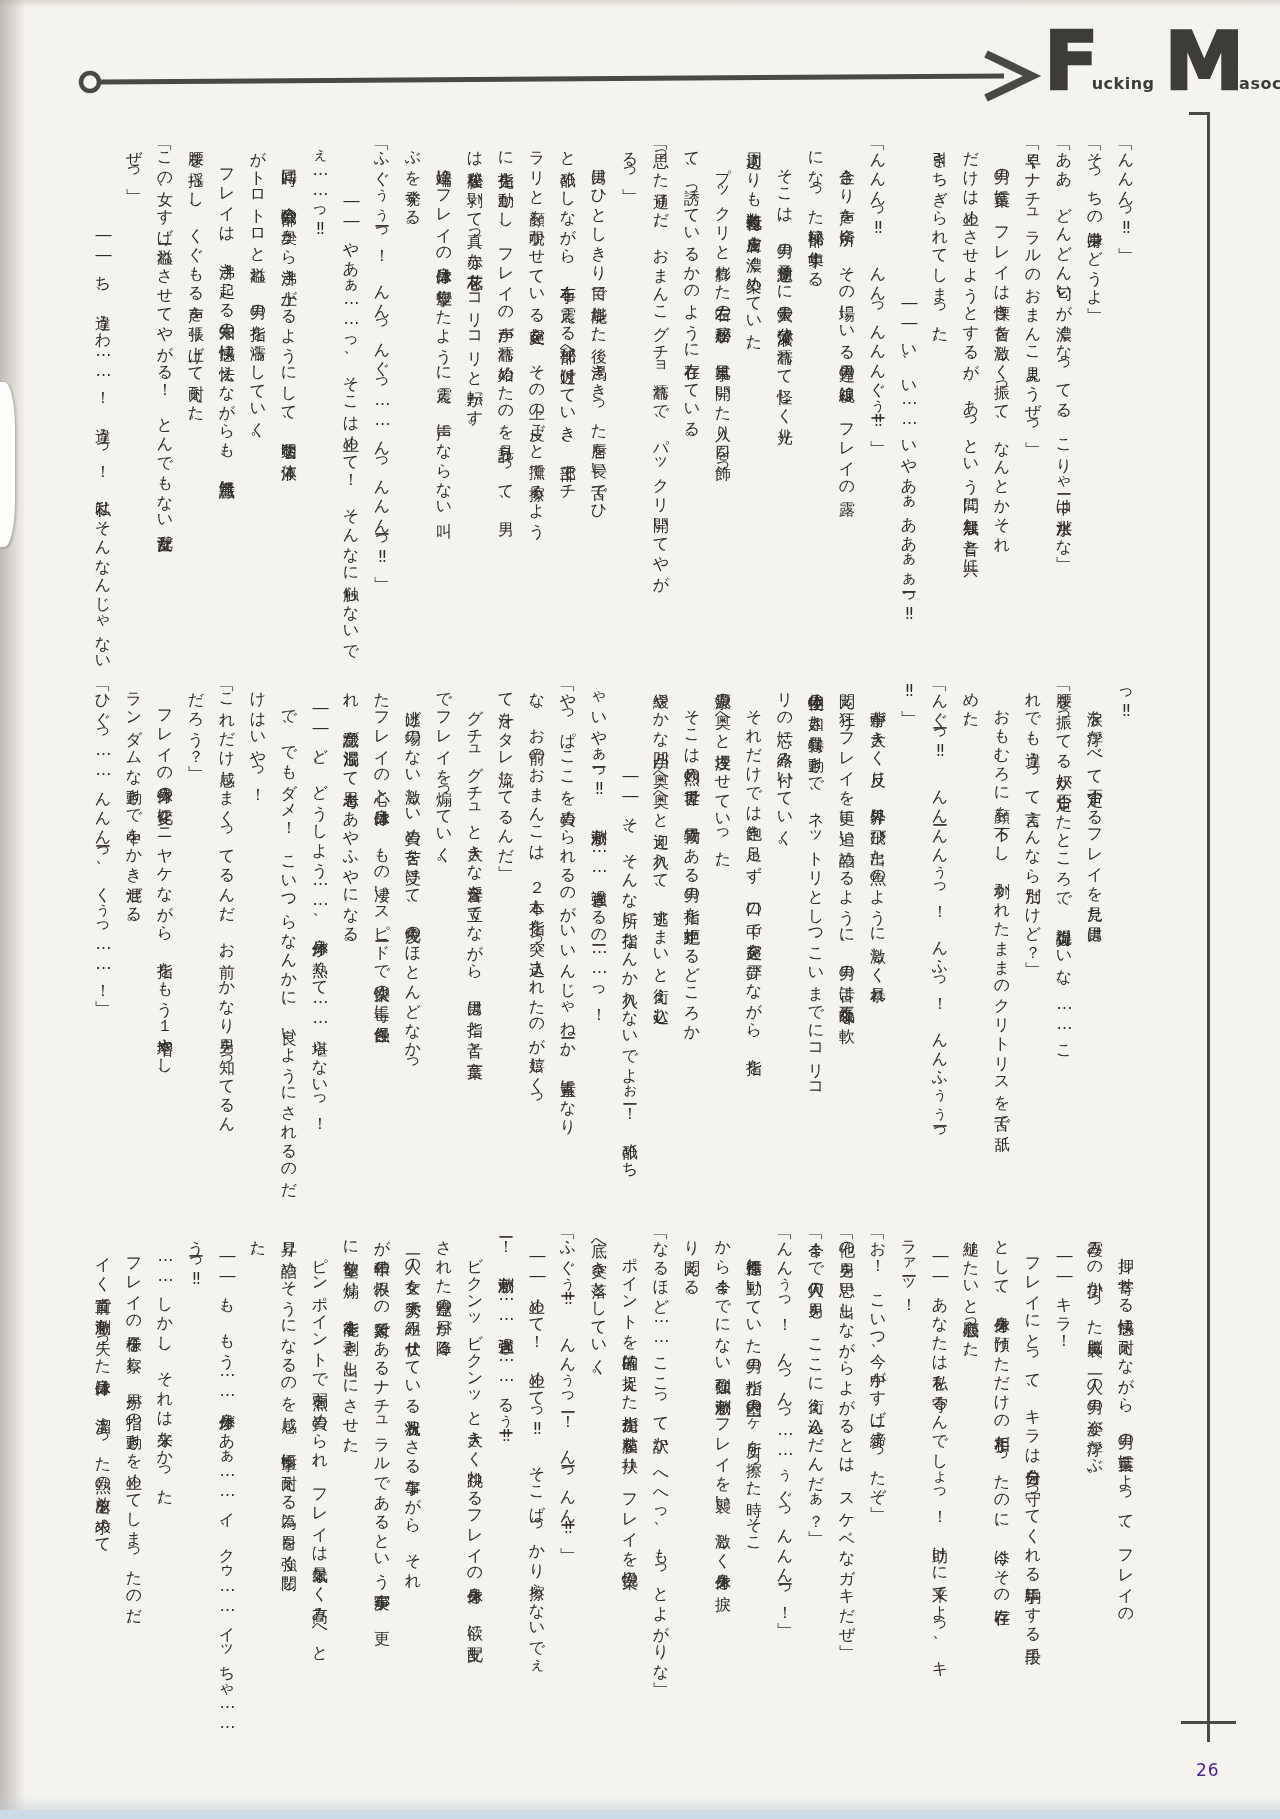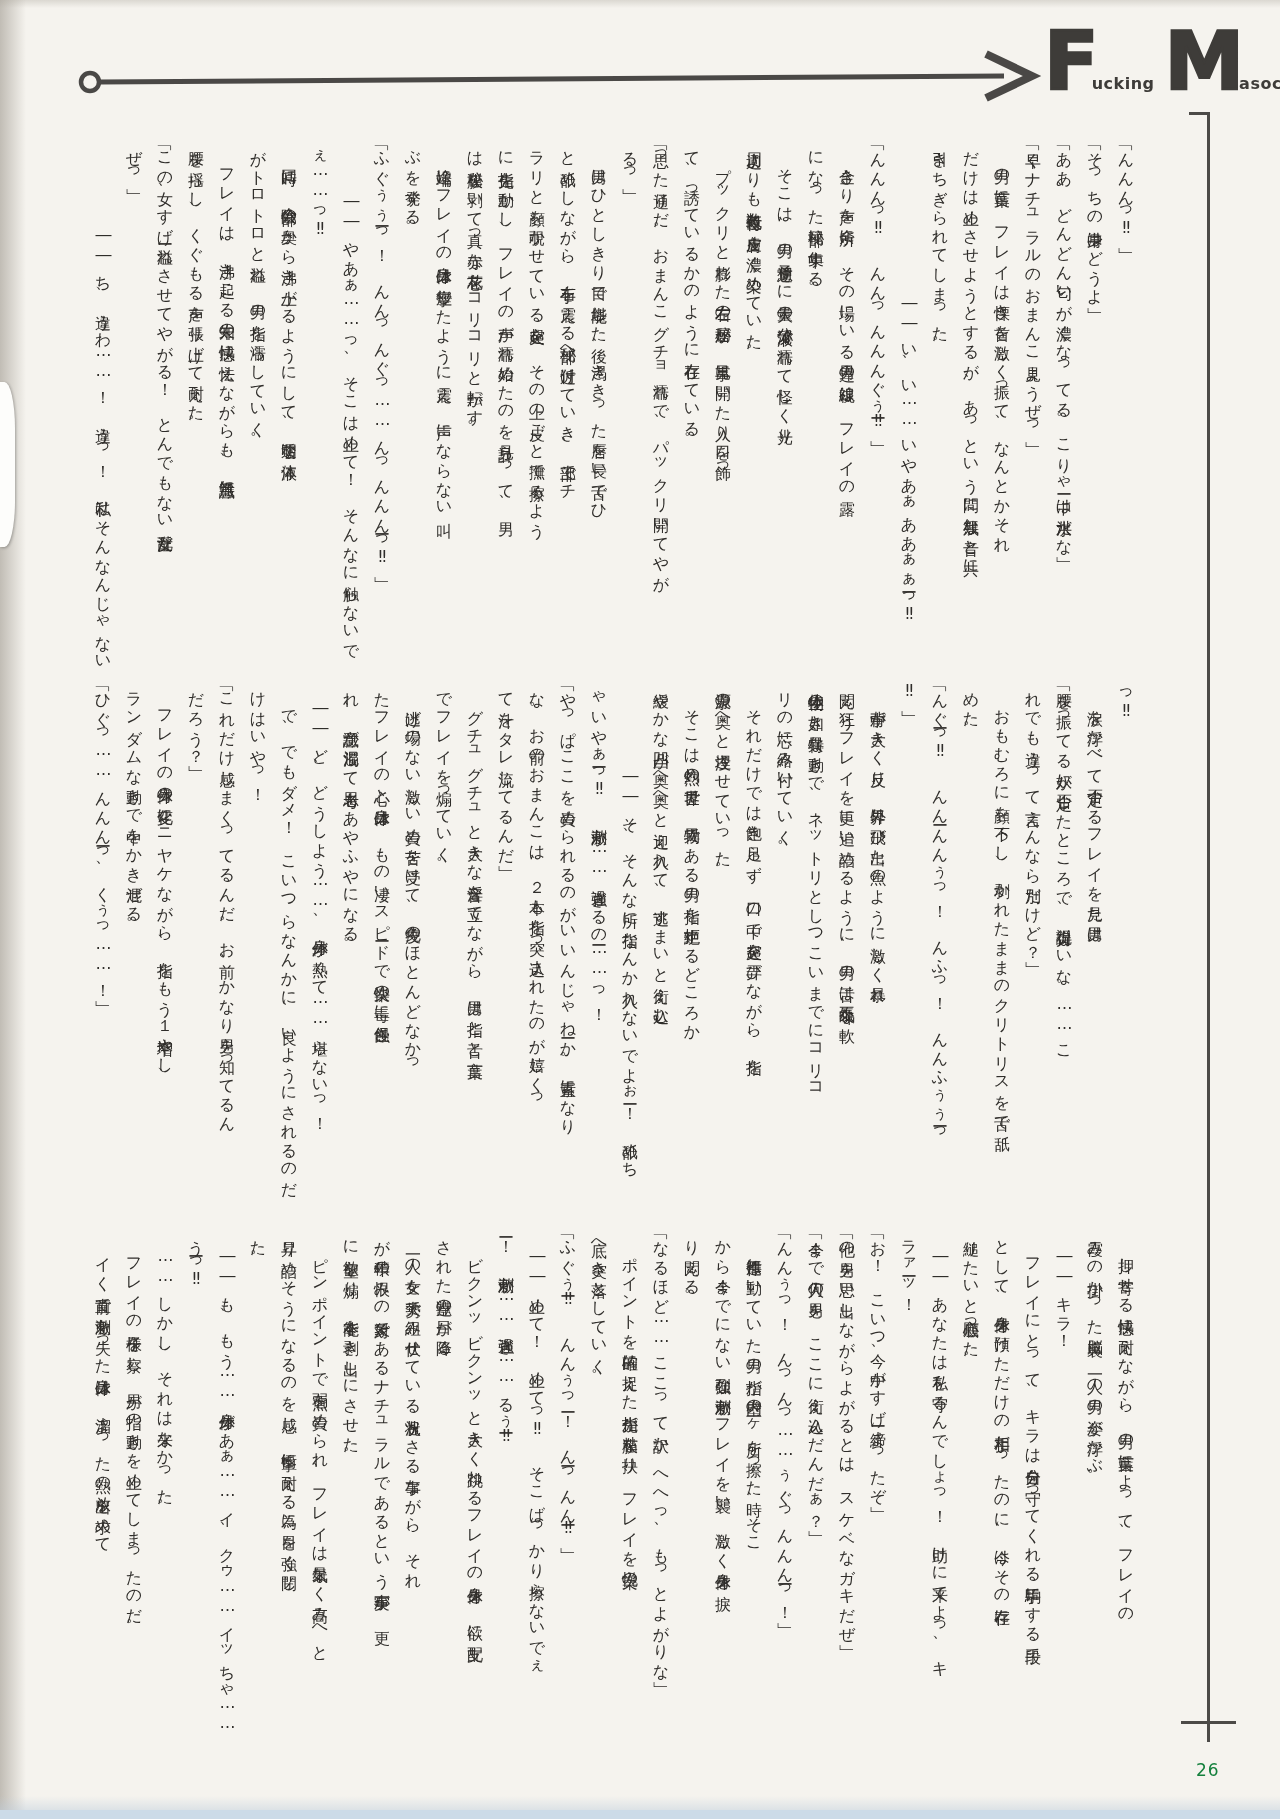--- a/index.html
+++ b/index.html
@@ -30,21 +30,21 @@
   .logo .small{font-size:16px;font-weight:bold;letter-spacing:0.5px;}
   .logo .small.first{margin-left:-4px;}
   .logo .big.second{margin-left:10px;}
   .logo .small.second{margin-left:-2px;}
 
   
   .reg-line{position:absolute;left:1207px;top:112px;width:3px;height:1630px;background:#4c4a47;}
   .reg-top-tick{position:absolute;left:1189px;top:112px;width:21px;height:3px;background:#4c4a47;}
   .reg-cross{position:absolute;left:1181px;top:1721px;width:55px;height:3px;background:#4c4a47;}
 
-  .page-number{position:absolute;left:1196px;top:1760px;font-size:17px;color:#15803d;letter-spacing:1px;}
+  .page-number{position:absolute;left:1196px;top:1760px;font-size:17px;color:#4c1d95;letter-spacing:1px;}
 
   
   .band{
     position:absolute;right:138px;
     writing-mode:vertical-rl;-webkit-writing-mode:vertical-rl;
     text-orientation:upright;-webkit-text-orientation:upright;
     height:506px;font-size:16px;line-height:31px;letter-spacing:1px;
     color:#2f2d2a;
   }
   .band .col{white-space:nowrap;}

